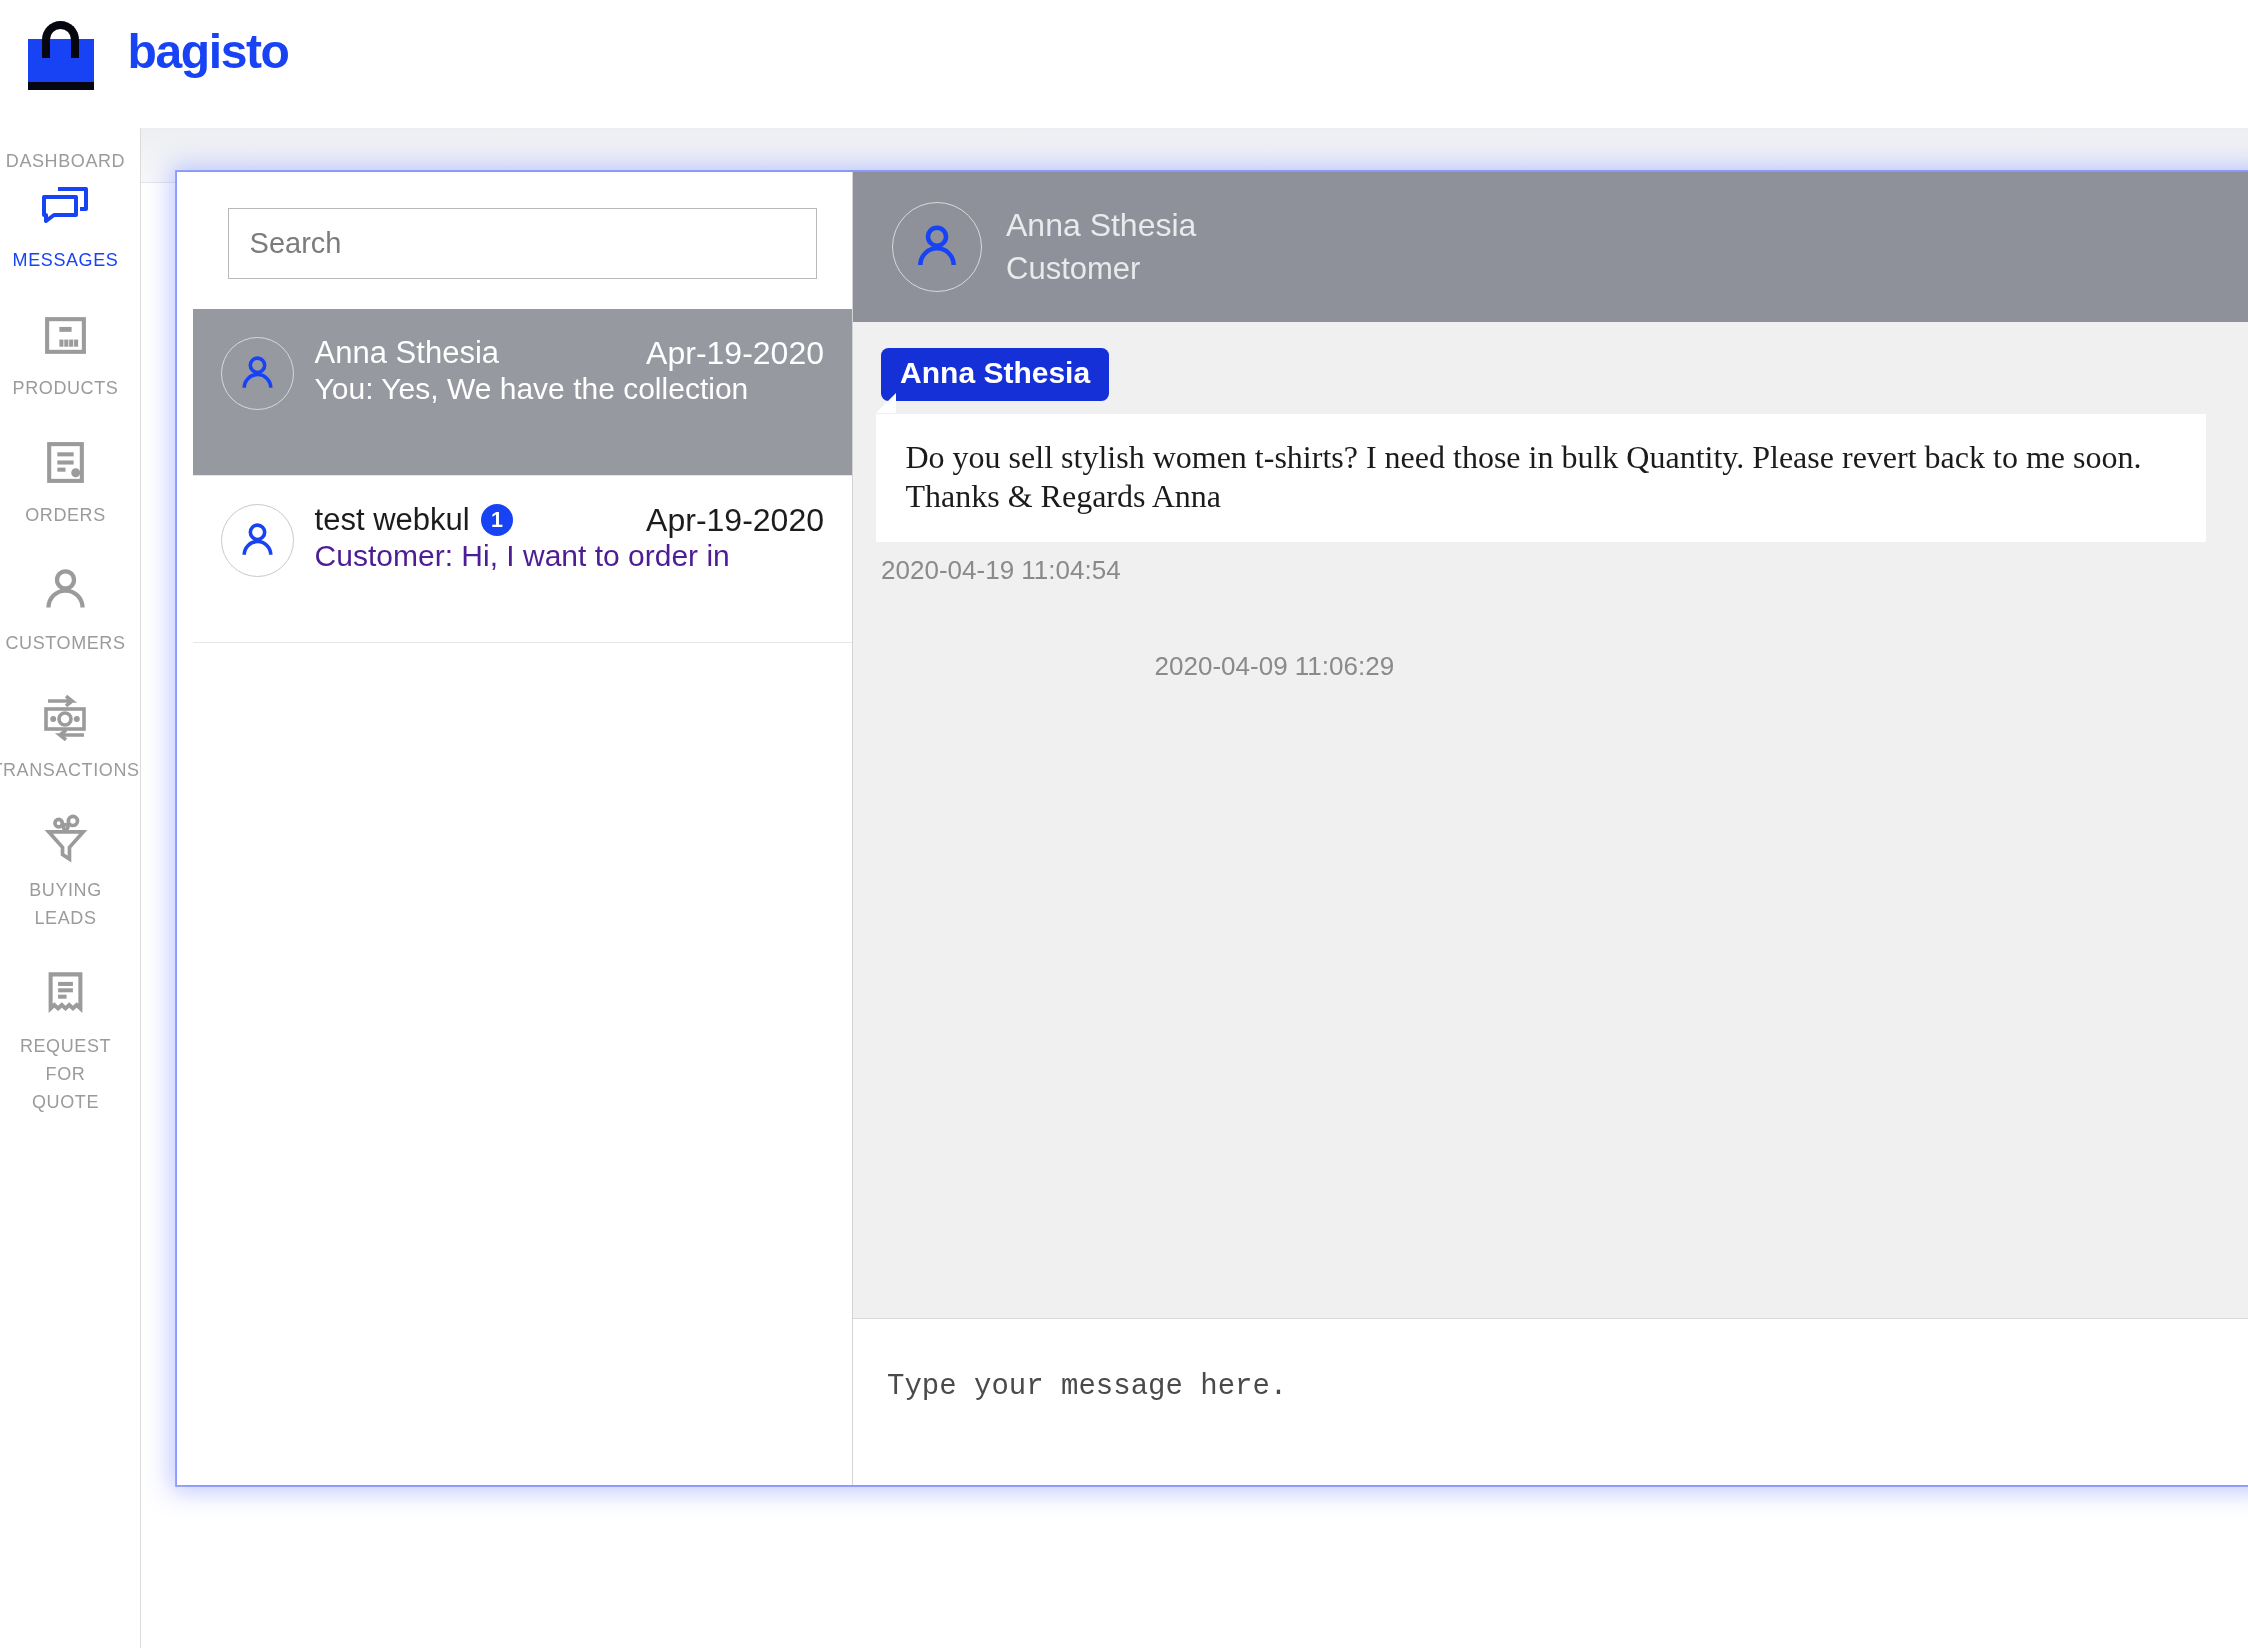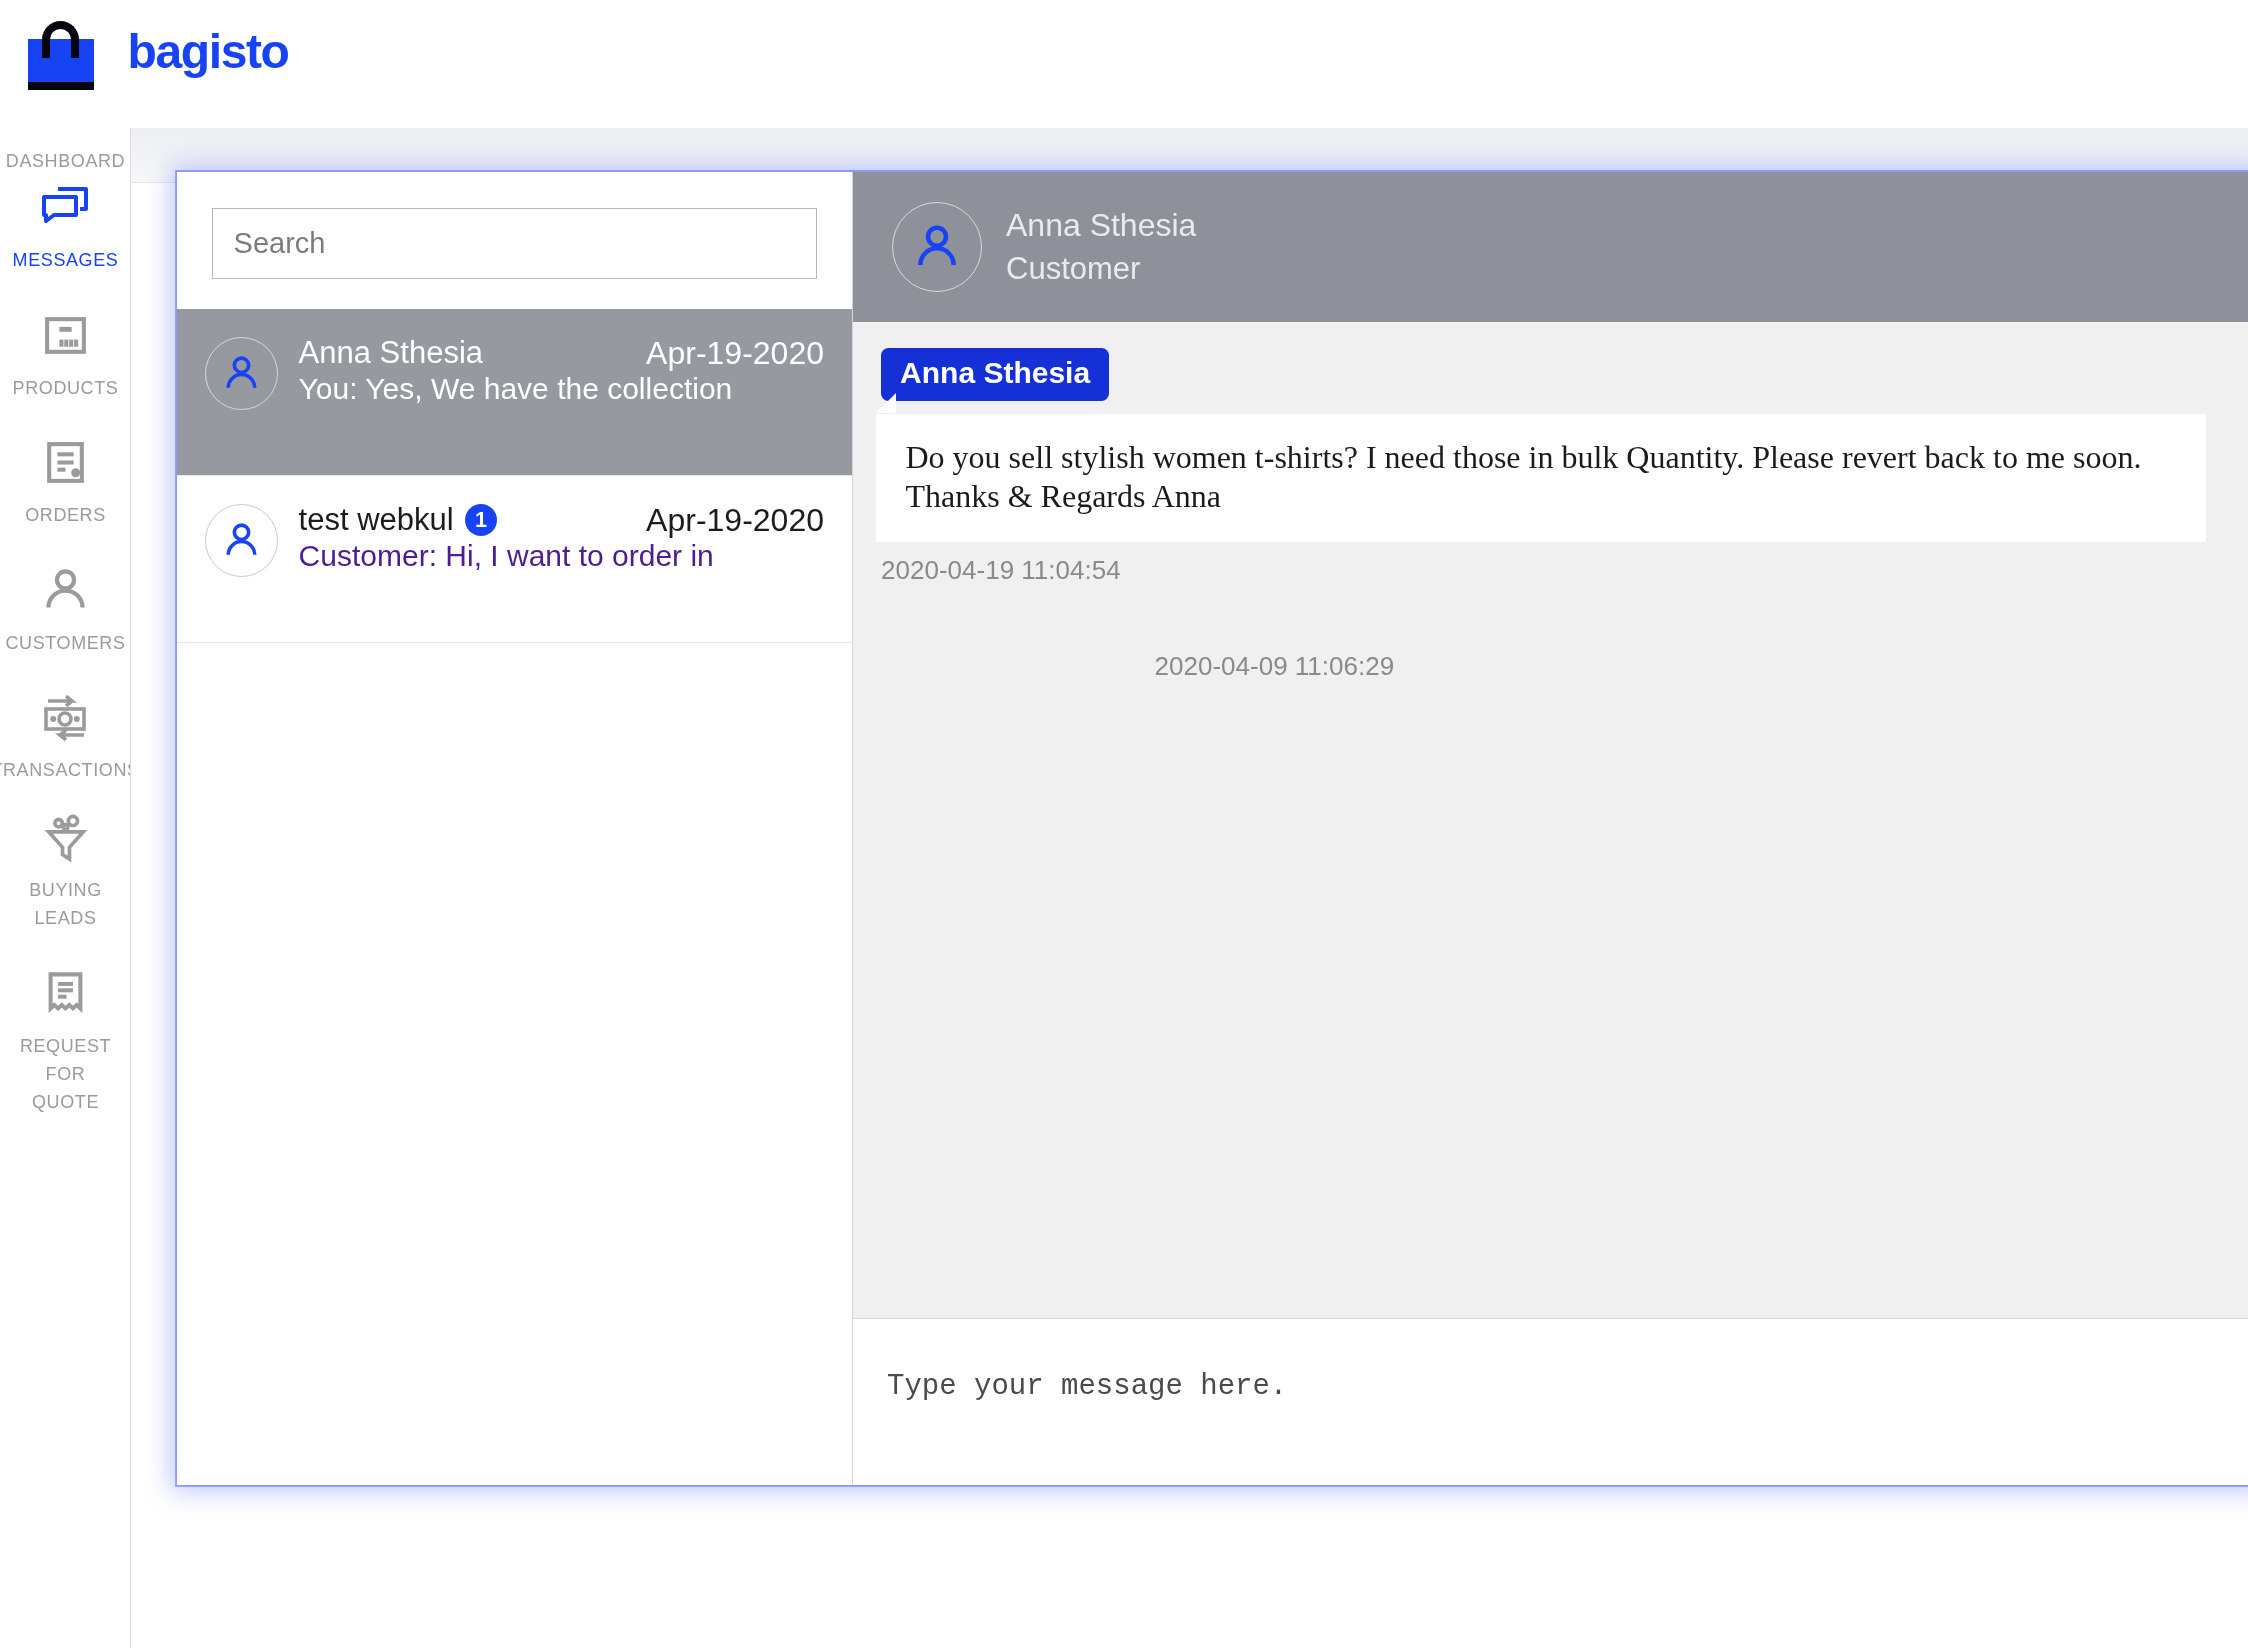--- a/index.html
+++ b/index.html
@@ -38,21 +38,21 @@
     border-radius: 20.6px 20.6px 0 0;
   }
   #logo-text {
     font-size: 48px; font-weight: bold; color: #1843f5;
     letter-spacing: -1.4px; line-height: 1;
   }
 
   
   #sidebar {
     position: absolute; left: 0; top: 128px;
-    width: 131px; height: 1521px;
+    width: 141px; height: 1521px;
     background: #ffffff;
     border-right: 0.9px solid #dcdcdc;
     overflow: hidden;
     z-index: 20;
     padding-left: 41px;
   }
   .nav-item {
     position: absolute; left: 0; width: 131px;
     display: flex; flex-direction: column;
     align-items: center; justify-content: flex-start;
@@ -95,20 +95,21 @@
     display: flex;
   }
 
   
   #conv-col {
     width: 676px; height: 100%;
     background: #ffffff;
     border-right: 0.9px solid #d3d3d3;
     flex: 0 0 676px;
     overflow: hidden;
+    padding-left: 16px;
   }
   #search-zone { padding: 36px 35px 30px 35px; }
   #search-input {
     width: 100%; height: 71px;
     border: 0.9px solid #b9b9b9;
     background: #ffffff;
     font-family: "Liberation Sans", sans-serif;
     font-size: 29px; color: #1c1c1c;
     padding: 0 20.6px;
     outline: none;

